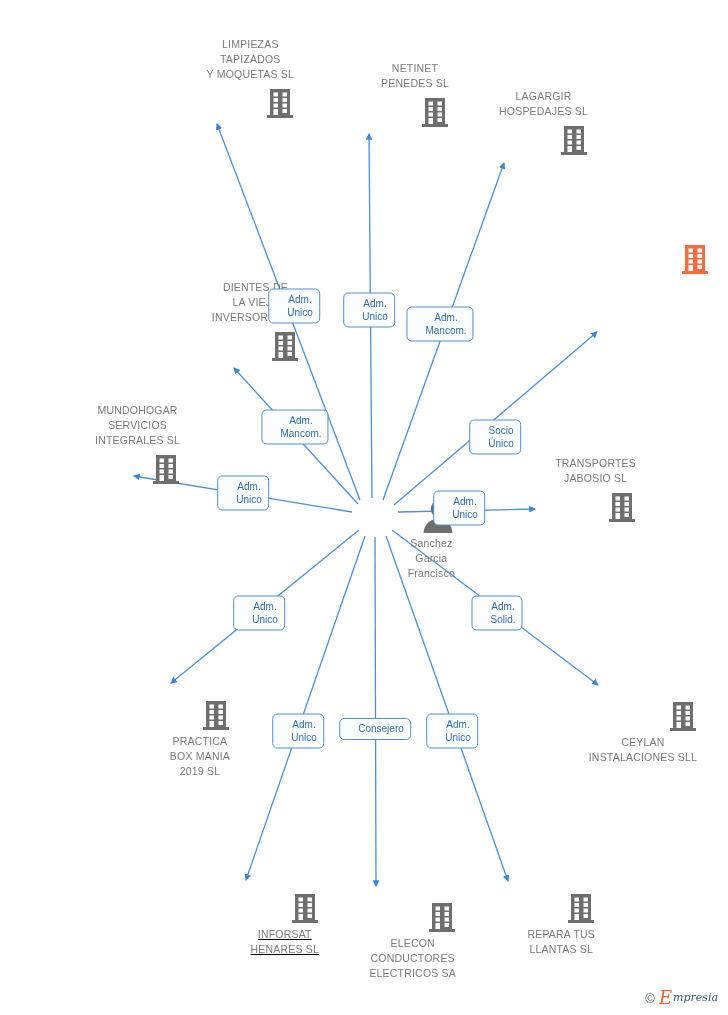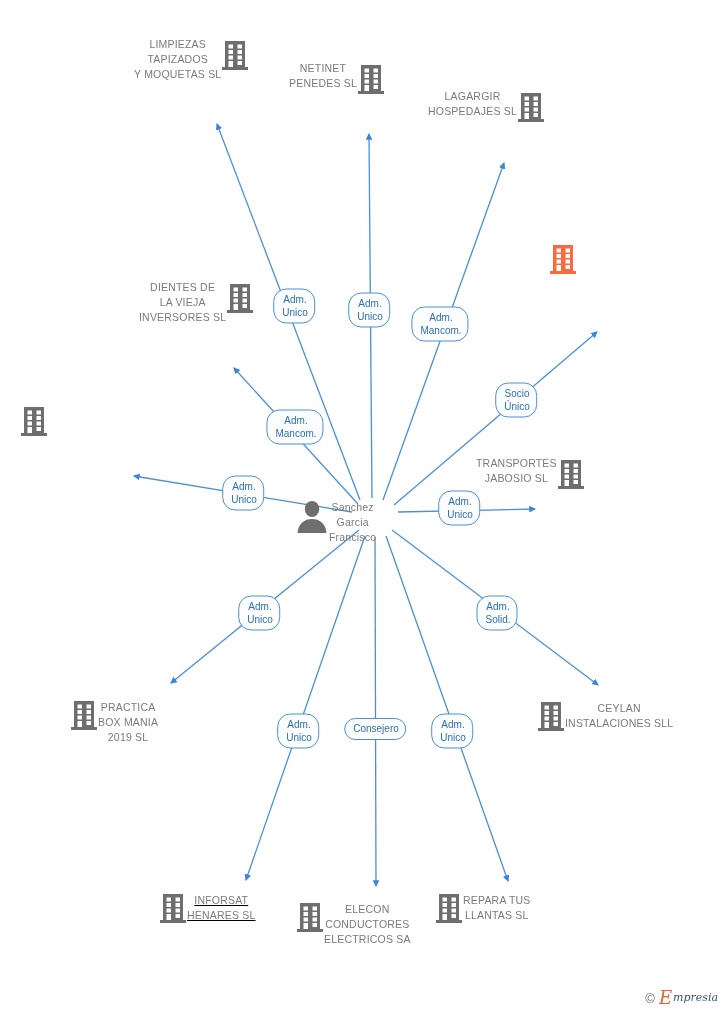--- a/index.html
+++ b/index.html
@@ -45,40 +45,40 @@
     color: #5d5d5d;
     font-weight: bold;
   }
   .node .glyph {
     line-height: 0;
     margin: 2px 0 0 0;
   }
 
   .node-stack {
     display: flex;
-    flex-direction: row;
-    align-items: flex-start;
+    flex-direction: column;
+    align-items: flex-end;
   }
   .node-stack.label-below .glyph   { order: 1; }
   .node-stack.label-below .caption { order: 2; margin-top: 3px; }
   .node-stack.label-above .caption { order: 1; margin-bottom: 3px; }
   .node-stack.label-above .glyph   { order: 2; }
 
   
   .edge-label {
     position: absolute;
     z-index: 4;
     background: #fbfdff;
     border: 1px solid #4a90d9;
-    border-radius: 13px;
+    border-radius: 5px;
     color: #2f6fb5;
     font-size: 10px;
     line-height: 13px;
     text-align: center;
-    padding: 3px 6px 4px 8px;
+    padding: 3px 6px 4px 18px;
     white-space: pre-line;
     transform: translate(-50%, -50%);
     box-shadow: 0 0 0 0 rgba(0,0,0,0);
   }
 
   
   #watermark {
     position: absolute;
     right: 10px;
     bottom: 8px;
@@ -268,20 +268,23 @@
                 <rect x="7.5" y="5.5" width="4.5" height="4"></rect>
                 <rect x="16.5" y="5.5" width="4.5" height="4"></rect>
                 <rect x="7.5" y="11" width="4.5" height="4"></rect>
                 <rect x="16.5" y="11" width="4.5" height="4"></rect>
                 <rect x="7.5" y="16.5" width="4.5" height="4"></rect>
                 <rect x="16.5" y="16.5" width="4.5" height="4"></rect>
                 <rect x="7.5" y="22" width="4.5" height="6"></rect>
                 <rect x="16.5" y="22" width="4.5" height="4"></rect>
               </g>
             </svg></div>
+          <div class="caption">MUNDOHOGAR
+SERVICIOS
+INTEGRALES SL</div>
         </div>
       </div>
       <div class="node" style="left: 556px; top: 456px;">
         <div class="node-stack label-above">
           <div class="glyph"><svg width="28" height="32" viewBox="0 0 28 32">
               <g fill="#6e6e6e">
                 <rect x="4" y="2" width="20" height="26"></rect>
                 <rect x="1" y="28" width="26" height="3"></rect>
               </g>
               <g fill="#ffffff">
@@ -412,21 +415,21 @@
         </div>
       </div>
     </div>
   <div id="edge-labels">
       <div class="edge-label" style="left: 294px; top: 306px;">Adm.
 Unico</div>
       <div class="edge-label" style="left: 369px; top: 310px;">Adm.
 Unico</div>
       <div class="edge-label" style="left: 440px; top: 324px;">Adm.
 Mancom.</div>
-      <div class="edge-label" style="left: 495px; top: 400px; margin-left: 21px;">Socio
+      <div class="edge-label" style="left: 495px; top: 437px;">Socio
 Único</div>
       <div class="edge-label" style="left: 295px; top: 427px;">Adm.
 Mancom.</div>
       <div class="edge-label" style="left: 243px; top: 493px;">Adm.
 Unico</div>
       <div class="edge-label" style="left: 459px; top: 508px;">Adm.
 Unico</div>
       <div class="edge-label" style="left: 259px; top: 613px;">Adm.
 Unico</div>
       <div class="edge-label" style="left: 298px; top: 731px;">Adm.

